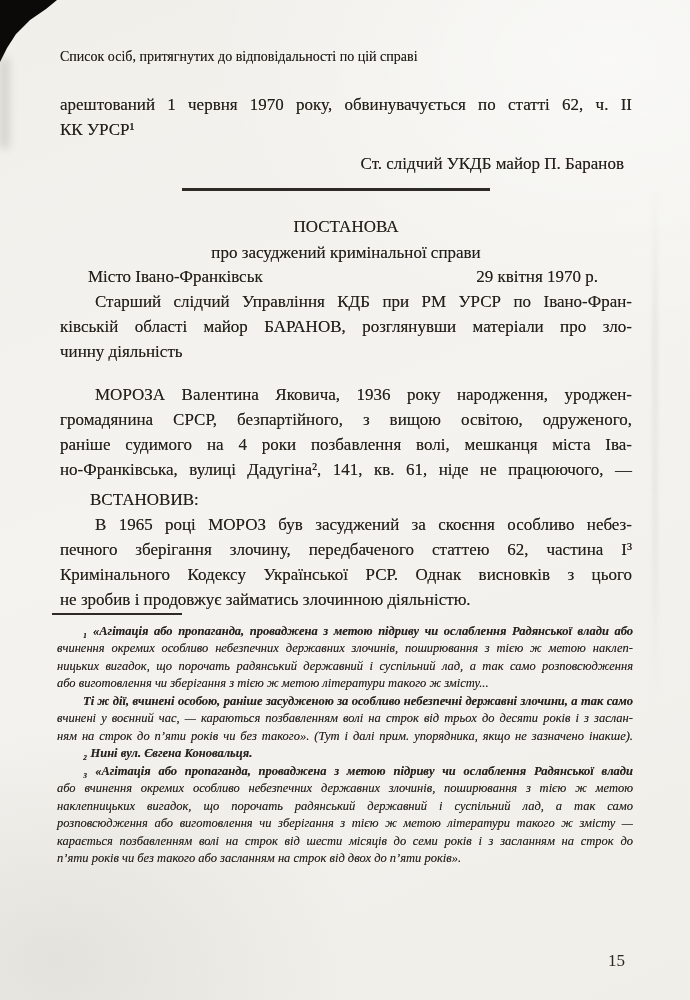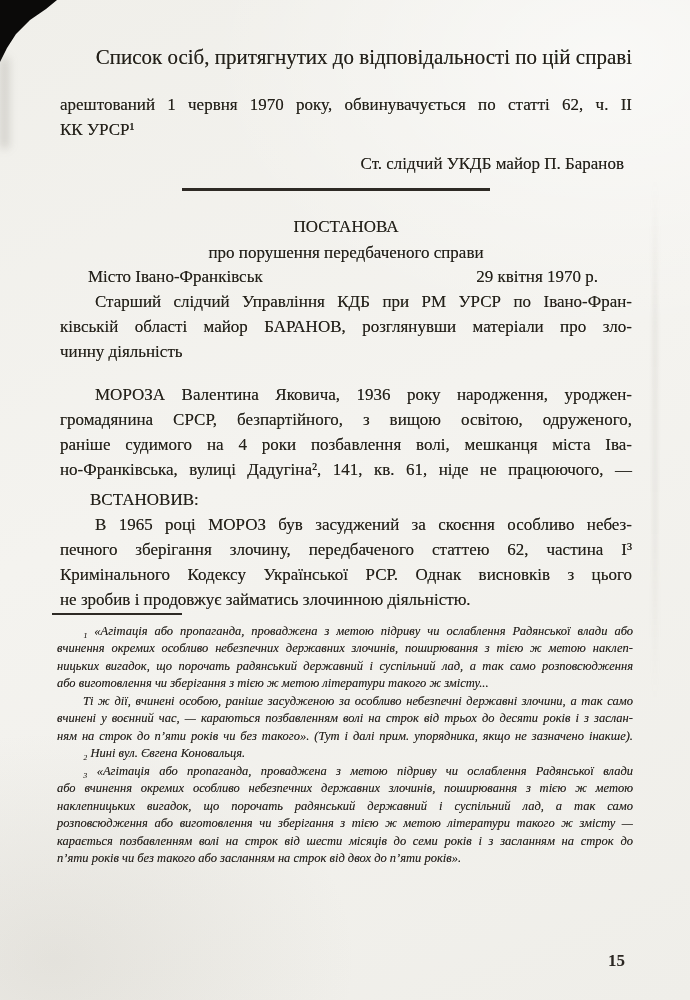--- a/index.html
+++ b/index.html
@@ -31,21 +31,21 @@
     position: absolute; left: 653px; top: 180px; width: 4px; height: 520px;
     background: linear-gradient(to bottom, rgba(140,133,122,0), rgba(140,133,122,0.14) 30%, rgba(140,133,122,0.10) 70%, rgba(140,133,122,0));
     filter: blur(2px);
   }
 
   .content {
     position: absolute; left: 60px; top: 46px; width: 572px;
     text-shadow: 0 0 0.4px rgba(35,32,25,0.55);
   }
 
-  .h-list { font-size: 21px; line-height: 22px; text-align: right; }
+  .h-list { font-size: 14px; line-height: 22px; text-align: left; }
 
   .para { font-size: 17px; line-height: 25px; }
   .jl { text-align: justify; text-align-last: justify; }
   .jl.first-ind { padding-left: 35px; }
   .jl.last-left { text-align-last: left; }
 
   .sig { margin-top: 11px; font-size: 17px; line-height: 22px; text-align: right; padding-right: 8px; }
 
   .rule-center { margin-top: 13px; margin-left: 122px; width: 308px; height: 2.5px; background: #2e2a25; }
 
@@ -63,23 +63,23 @@
 
   .h2 { margin-top: 5px; font-size: 17px; line-height: 25px; padding-left: 30px; }
 
   .fn-rule { margin-top: 1px; margin-left: -8px; width: 130px; height: 2px; background: #2e2a25; }
 
   .footnotes {
     margin-top: 8px; margin-left: -3px; width: 576px;
     font-size: 12.5px; font-style: italic; color: #282420;
   }
   .footnotes .para { font-size: 12.5px; line-height: 17.5px; }
-  .footnotes .jl.first-ind { padding-left: 26px; }
+  .footnotes .jl.first-ind { padding-left: 26px; font-weight: bold; }
 
-  .page-num { position: absolute; left: 608px; top: 951px; font-size: 17px; color: #2b2722; font-weight: bold; }
+  .page-num { position: absolute; left: 608px; top: 951px; font-size: 17px; color: #2b2722; }
 </style>
 </head>
 <body>
 
 <div class="edge-blob"></div>
 <div class="edge-smudge"></div>
 <div class="right-crease"></div>
 
 <div class="content">
 
@@ -89,21 +89,21 @@
       <div class="jl">арештований 1 червня 1970 року, обвинувачується по статті 62, ч. ІІ</div>
       <div class="jl last-left">КК УРСР¹</div>
     </div>
 
   <div class="sig">Ст. слідчий УКДБ майор П. Баранов</div>
 
   <div class="rule-center"></div>
 
   <div class="title-block">
     <div>ПОСТАНОВА</div>
-    <div>про порушення передбаченого справи</div>
+    <div>про засуджений кримінальної справи</div>
   </div>
 
   <div class="place-date">
     <span>Місто Івано-Франківськ</span>
     <span>29 квітня 1970 р.</span>
   </div>
 
   <div class="para p-intro">
       <div class="jl first-ind">Старший слідчий Управління КДБ при РМ УРСР по Івано-Фран-</div>
       <div class="jl">ківській області майор БАРАНОВ, розглянувши матеріали про зло-</div>

